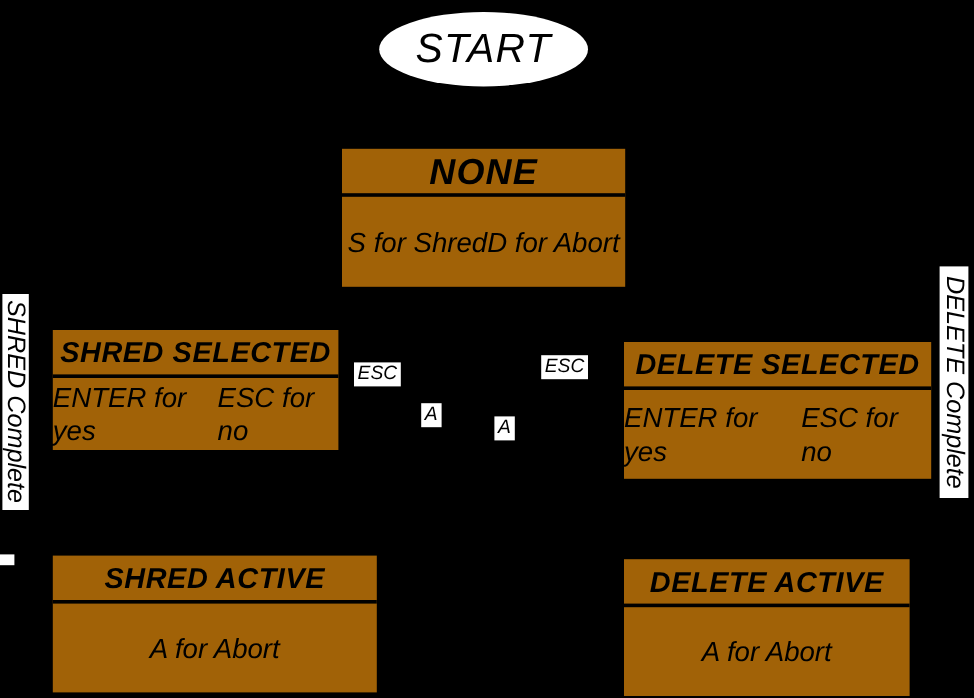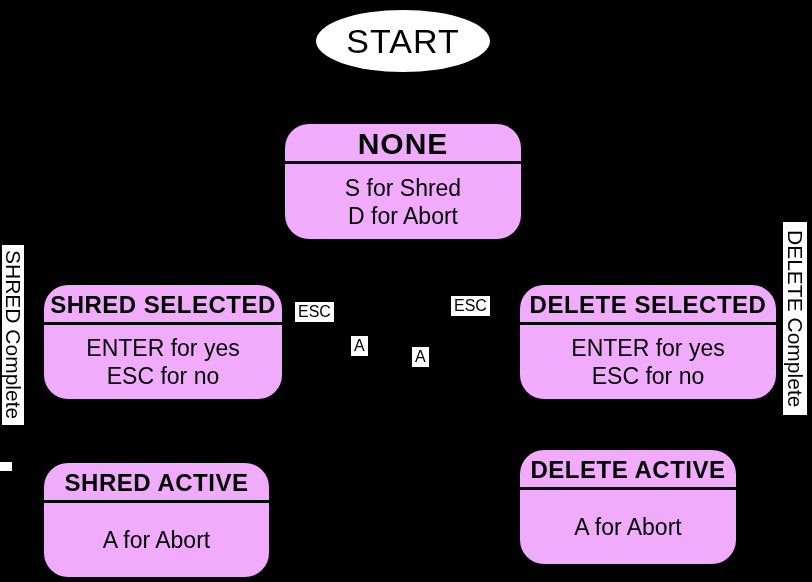--- a/index.html
+++ b/index.html
@@ -9,65 +9,64 @@
   }
   .canvas {
     position: relative;
     width: 812px;
     height: 582px;
     background: #000000;
     overflow: hidden;
     font-family: "Liberation Sans", "DejaVu Sans", sans-serif;
     color: #000000;
   }
-  .abs { position: absolute; }
+  .abs { position: absolute; font-style: italic; }
 
   
   .start-node {
     left: 316px; top: 10px;
     width: 174px; height: 62px;
     background: #ffffff;
     border-radius: 50%;
     display: flex; align-items: center; justify-content: center;
     font-size: 34px;
     letter-spacing: 1px;
   }
 
   
   .state {
-    background: #f0abfc;
+    background: #a16207;
     display: flex;
     flex-direction: column;
-    border-radius: 24px;
   }
   .state-title {
     flex: 0 0 auto;
     height: 35px;
     border-bottom: 3px solid #000000;
     display: flex; align-items: center; justify-content: center;
     font-weight: bold;
     font-size: 24px;
     letter-spacing: 0.5px;
     padding-top: 2px;
   }
   .state-body {
     flex: 1 1 auto;
     display: flex;
-    flex-direction: column;
+    flex-direction: row;
     align-items: center;
     justify-content: center;
     font-size: 23px;
     line-height: 28px;
   }
   .state-none       { left: 285px; top: 124px; width: 236px; height: 115px; }
   .state-none .state-title { font-size: 30px; letter-spacing: 1px; }
-  .state-shred-sel  { left: 44px;  top: 285px; width: 238px; height: 114px; }
+  .state-shred-sel  { left: 44px;  top: 275px; width: 238px; height: 100px; }
   .state-delete-sel { left: 520px; top: 285px; width: 256px; height: 114px; }
-  .state-shred-act  { left: 44px;  top: 463px; width: 225px; height: 114px; }
-  .state-delete-act { left: 520px; top: 450px; width: 216px; height: 114px; text-align: center; }
+  .state-shred-act  { left: 44px;  top: 463px; width: 270px; height: 114px; }
+  .state-delete-act { left: 520px; top: 466px; width: 238px; height: 114px; text-align: center; }
 
   
   .edge-label {
     background: #ffffff;
     font-size: 16px;
     padding: 1px 3px;
     white-space: nowrap;
   }
   .edge-esc-left  { left: 295px; top: 302px; }
   .edge-esc-right { left: 451px; top: 296px; }

